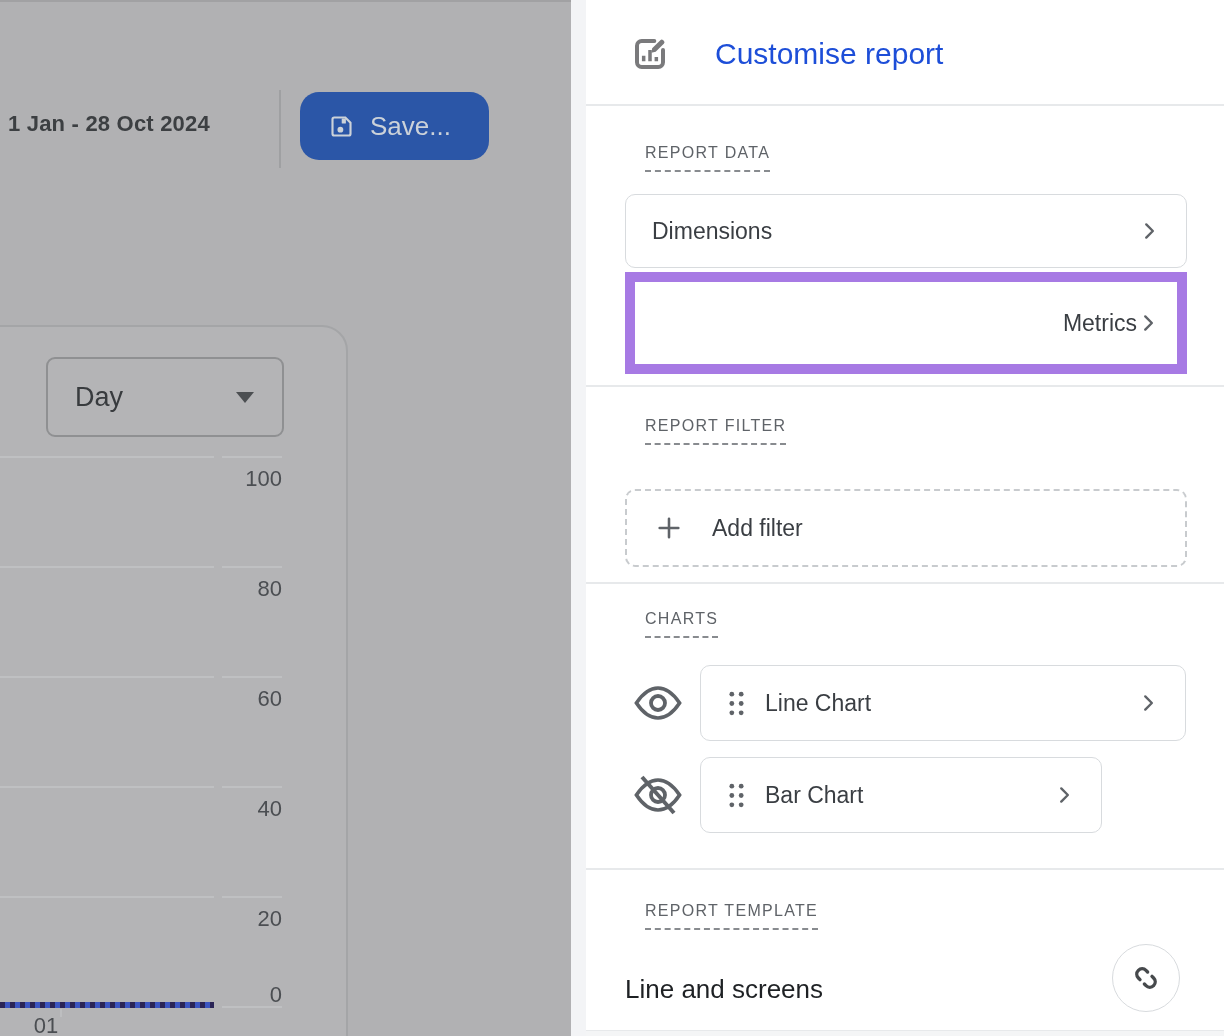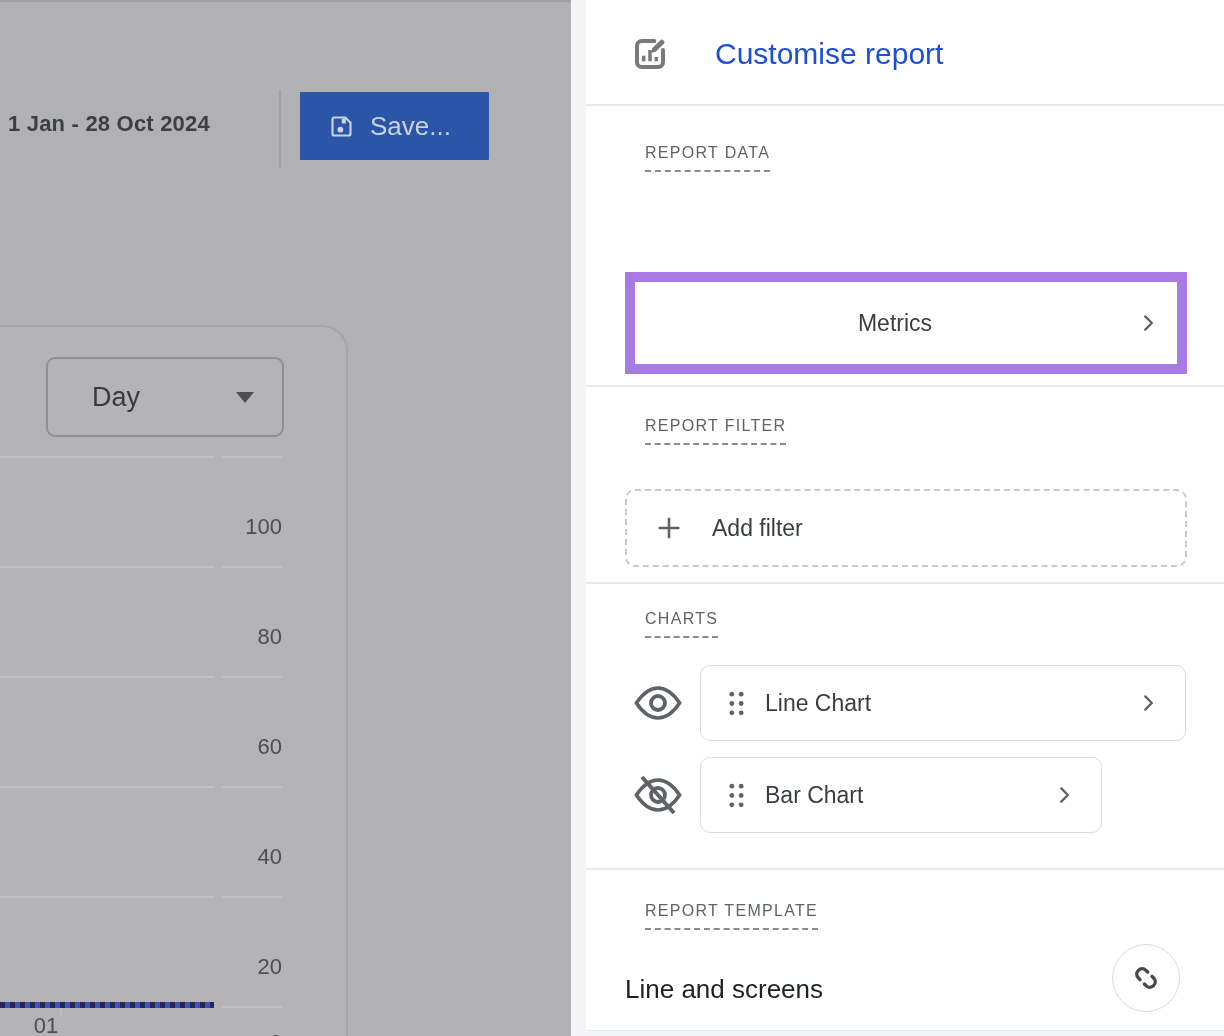--- a/index.html
+++ b/index.html
@@ -9,33 +9,33 @@
     -webkit-font-smoothing:antialiased;
   }
   .abs{position:absolute;}
 
   
   .scrim{left:0;top:0;width:571px;height:1036px;background:#b1b1b3;}
   .topline{left:0;top:0;width:571px;height:2px;background:#a1a1a3;}
   .date-range{left:8px;top:111px;font-size:22px;font-weight:700;color:#3c3f42;letter-spacing:.2px;}
   .vdiv{left:279px;top:90px;width:2px;height:78px;background:#9fa0a2;}
   .save-btn{left:300px;top:92px;width:189px;height:68px;background:#2b56a7;border:none;
-    border-radius:1px;display:flex;align-items:center;gap:15px;padding:0 0 0 28px;box-sizing:border-box;
+    border-radius:19px;display:flex;align-items:center;gap:15px;padding:0 0 0 28px;box-sizing:border-box;
     color:#ccd2d9;font-size:26px;font-weight:500;cursor:pointer;font-family:inherit;}
   .chart-card{left:-28px;top:325px;width:376px;height:780px;border:2px solid #a4a5a7;
     border-radius:26px;background:#b4b4b6;box-sizing:border-box;}
   .day-dd{left:46px;top:357px;width:238px;height:80px;border:2px solid #8f9092;border-radius:9px;
     box-sizing:border-box;display:flex;align-items:center;justify-content:space-between;
-    padding:0 28px 0 44px;font-size:27px;color:#383b3e;cursor:pointer;background:transparent;}
+    padding:0 28px 0 27px;font-size:27px;color:#383b3e;cursor:pointer;background:transparent;}
   .caret{width:0;height:0;border-left:9px solid transparent;border-right:9px solid transparent;
     border-top:11px solid #4c4f52;}
   .gl{position:absolute;height:2px;background:#bfc0c2;}
   .gl.a{left:0;width:214px;}
   .gl.b{left:222px;width:60px;}
-  .ylab{position:absolute;left:192px;width:90px;text-align:right;font-size:22px;color:#4b4e52;margin-top:48px;}
+  .ylab{position:absolute;left:192px;width:90px;text-align:right;font-size:22px;color:#4b4e52;}
   .dataline{left:0;top:1002px;width:214px;height:6px;
     background:repeating-linear-gradient(90deg,#2a2456 0 5px,#3a54c0 5px 10px);}
   .xtick{left:60px;top:1009px;width:2px;height:8px;background:#bdbec0;}
   .xlab{left:22px;top:1013px;width:48px;text-align:center;font-size:22px;color:#4b4e52;}
 
   
   .scroll-track{left:571px;top:0;width:15px;height:1036px;background:#f3f4f6;}
   .scroll-thumb{left:573px;top:6px;width:9px;height:820px;border-radius:5px;background:#d6d8db;cursor:pointer;}
 
   
@@ -43,21 +43,21 @@
   .panel-title{left:715px;top:34px;font-size:30px;color:#1d4ed8;line-height:40px;}
   .hr{left:586px;width:638px;height:1.5px;background:#e7e9eb;}
   .heading{font-size:16px;font-weight:500;letter-spacing:1.3px;color:#5f6368;}
   .heading span{display:inline-block;padding-bottom:8px;border-bottom:2.5px dashed #888b8f;margin-left:20px;}
   .btn{box-sizing:border-box;background:#fff;border:1.5px solid #d8dbde;border-radius:10px;
     display:flex;align-items:center;padding:0 26px;font-size:23px;color:#3a3e43;cursor:pointer;
     font-family:inherit;}
   .btn .lbl{flex:1;text-align:left;}
   .purple{box-sizing:border-box;border:10px solid #a77ae4;background:#fff;display:flex;
     align-items:center;padding:0 18px;font-size:23px;color:#3a3e43;cursor:pointer;}
-  .purple .lbl{flex:1;text-align:center;}
+  .purple .lbl{flex:1;text-align:right;}
   .dashed-btn{box-sizing:border-box;background:#fff;border:2px dashed #c8cbce;border-radius:10px;
     display:flex;align-items:center;gap:29px;padding:0 28px;font-size:23px;color:#3a3e43;cursor:pointer;
     font-family:inherit;}
   .chart-btn{gap:19px;}
   .eye{cursor:pointer;display:flex;align-items:center;justify-content:center;}
   .circle-btn{width:68px;height:68px;border:1.5px solid #d8dbde;border-radius:50%;background:#fff;
     display:flex;align-items:center;justify-content:center;cursor:pointer;}
   .pages-text{left:625px;top:974px;font-size:26px;color:#1e2124;}
   .bottom-strip{left:586px;top:1031px;width:638px;height:5px;background:#f4f5f6;}
 </style>
@@ -126,20 +126,26 @@
     <path d="M14.6 4.2 H7 a2.8 2.8 0 0 0 -2.8 2.8 v10 a2.8 2.8 0 0 0 2.8 2.8 h10 a2.8 2.8 0 0 0 2.8 -2.8 V9.6" fill="none" stroke="#7a7a7c" stroke-width="2.4" stroke-linecap="round"></path>
     <path d="M8.2 16.4 v-3.4 M12 16.4 V9.6 M15.8 16.4 v-2.6" stroke="#7a7a7c" stroke-width="2.1" stroke-linecap="butt"></path>
     <path d="M13.3 8.6 l4.9 -4.9 a1.2 1.2 0 0 1 1.7 0 l0.4 0.4 a1.2 1.2 0 0 1 0 1.7 l-4.9 4.9 -2.6 0.5 z" fill="#7a7a7c"></path>
   </svg>
   <div class="abs panel-title">Customise report</div>
   <div class="abs hr" style="top:104px"></div>
 
   <div class="abs heading" style="left:625px;top:144px">
     <span>REPORT DATA</span>
   </div>
+  <button class="abs btn" style="left:625px;top:194px;width:562px;height:74px">
+    <span class="lbl">Dimensions</span>
+    <svg width="22" height="22" viewBox="0 0 24 24">
+      <path d="M9 4.8 16.2 12 9 19.2" fill="none" stroke="#5f6368" stroke-width="2.6" stroke-linecap="round" stroke-linejoin="round"></path>
+    </svg>
+  </button>
 
   <div class="abs purple" style="left:625px;top:272px;width:562px;height:102px">
     <span class="lbl">Metrics</span>
     <svg width="22" height="22" viewBox="0 0 24 24">
       <path d="M9 4.8 16.2 12 9 19.2" fill="none" stroke="#5f6368" stroke-width="2.6" stroke-linecap="round" stroke-linejoin="round"></path>
     </svg>
   </div>
   <div class="abs hr" style="top:385px"></div>
 
   <div class="abs heading" style="left:625px;top:417px">

